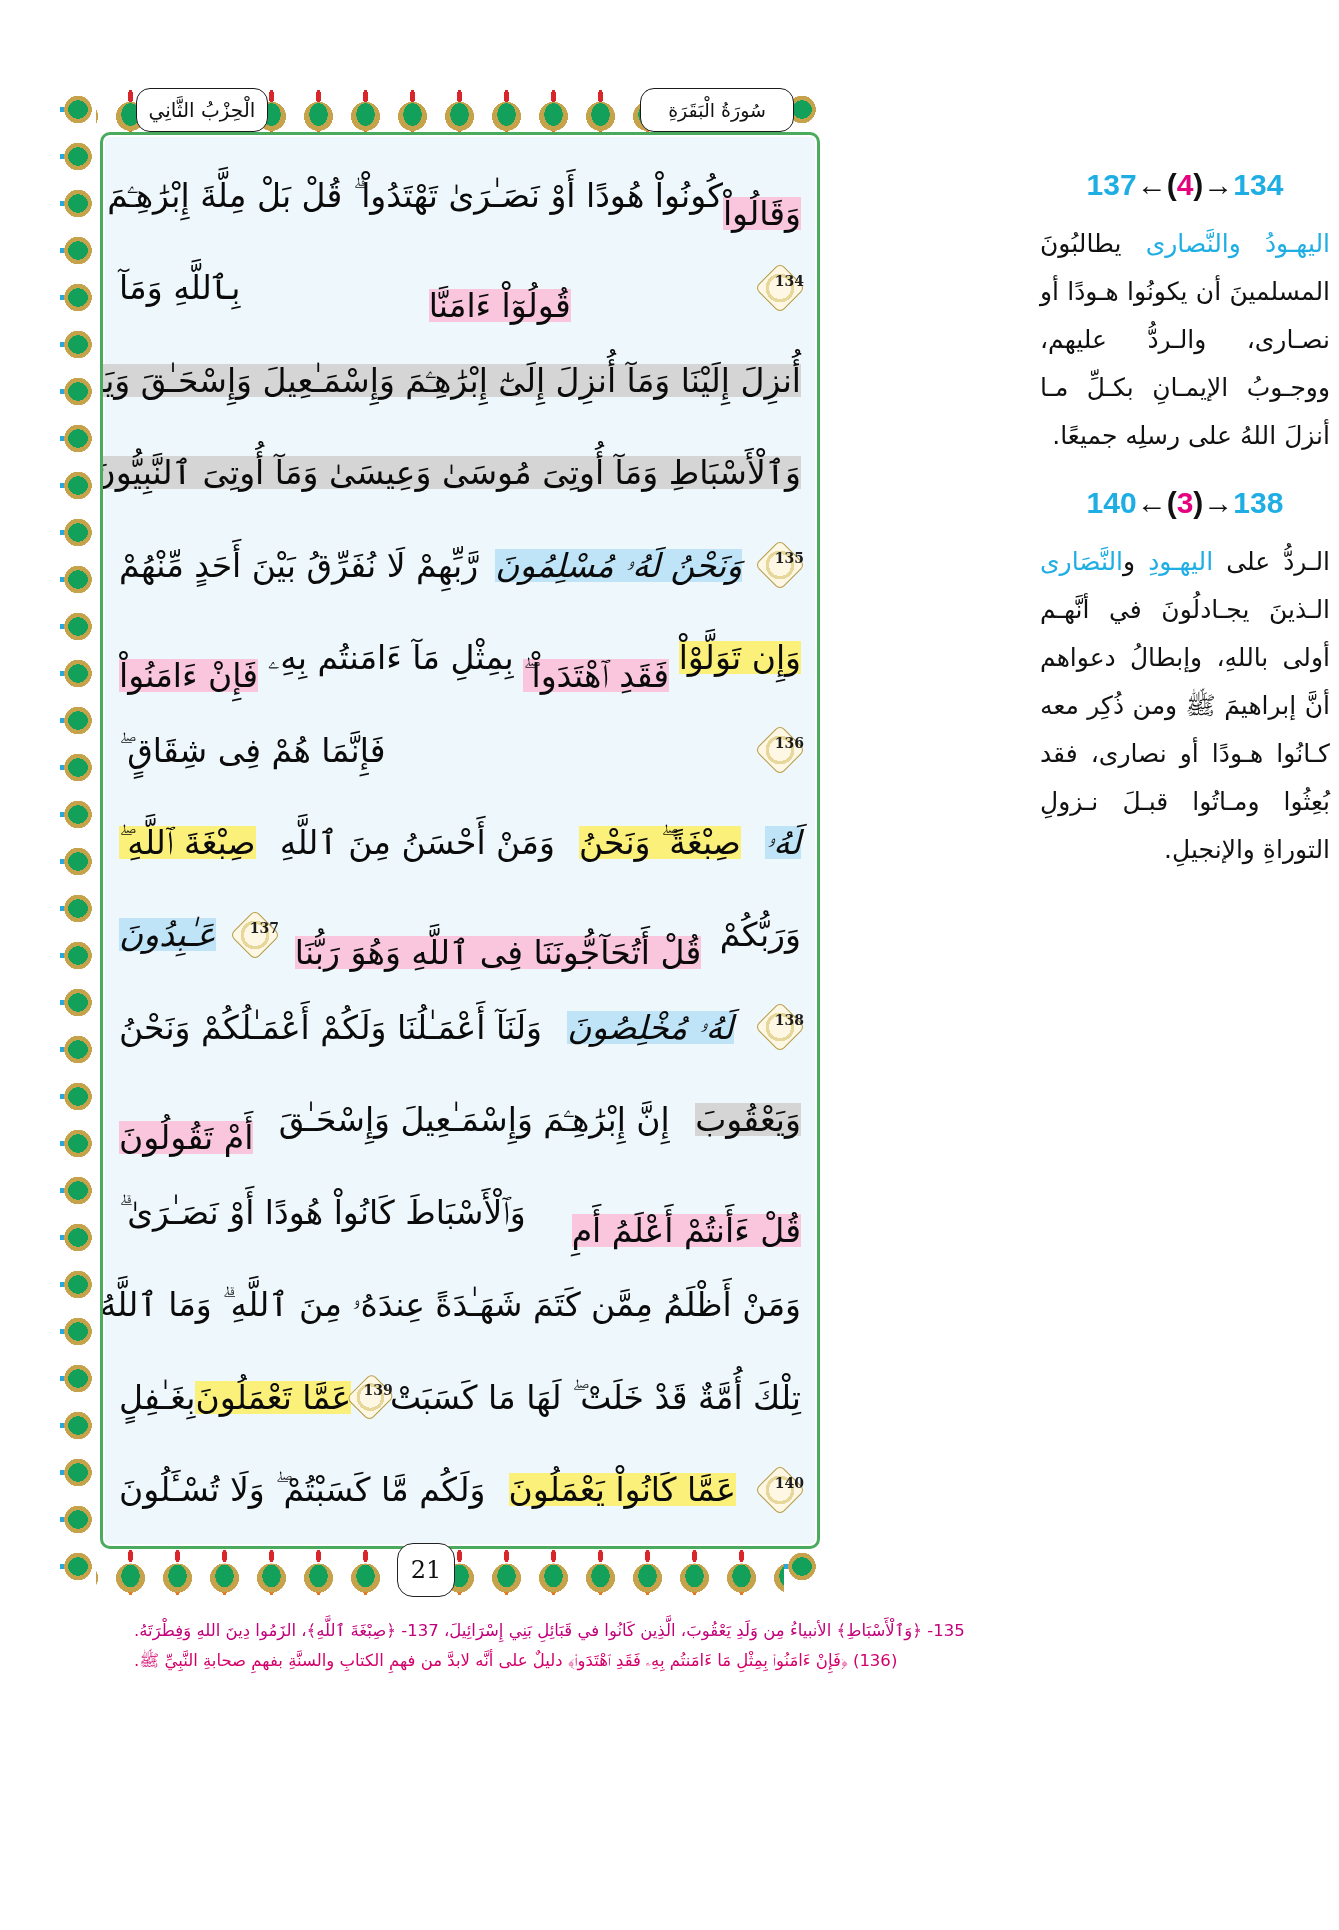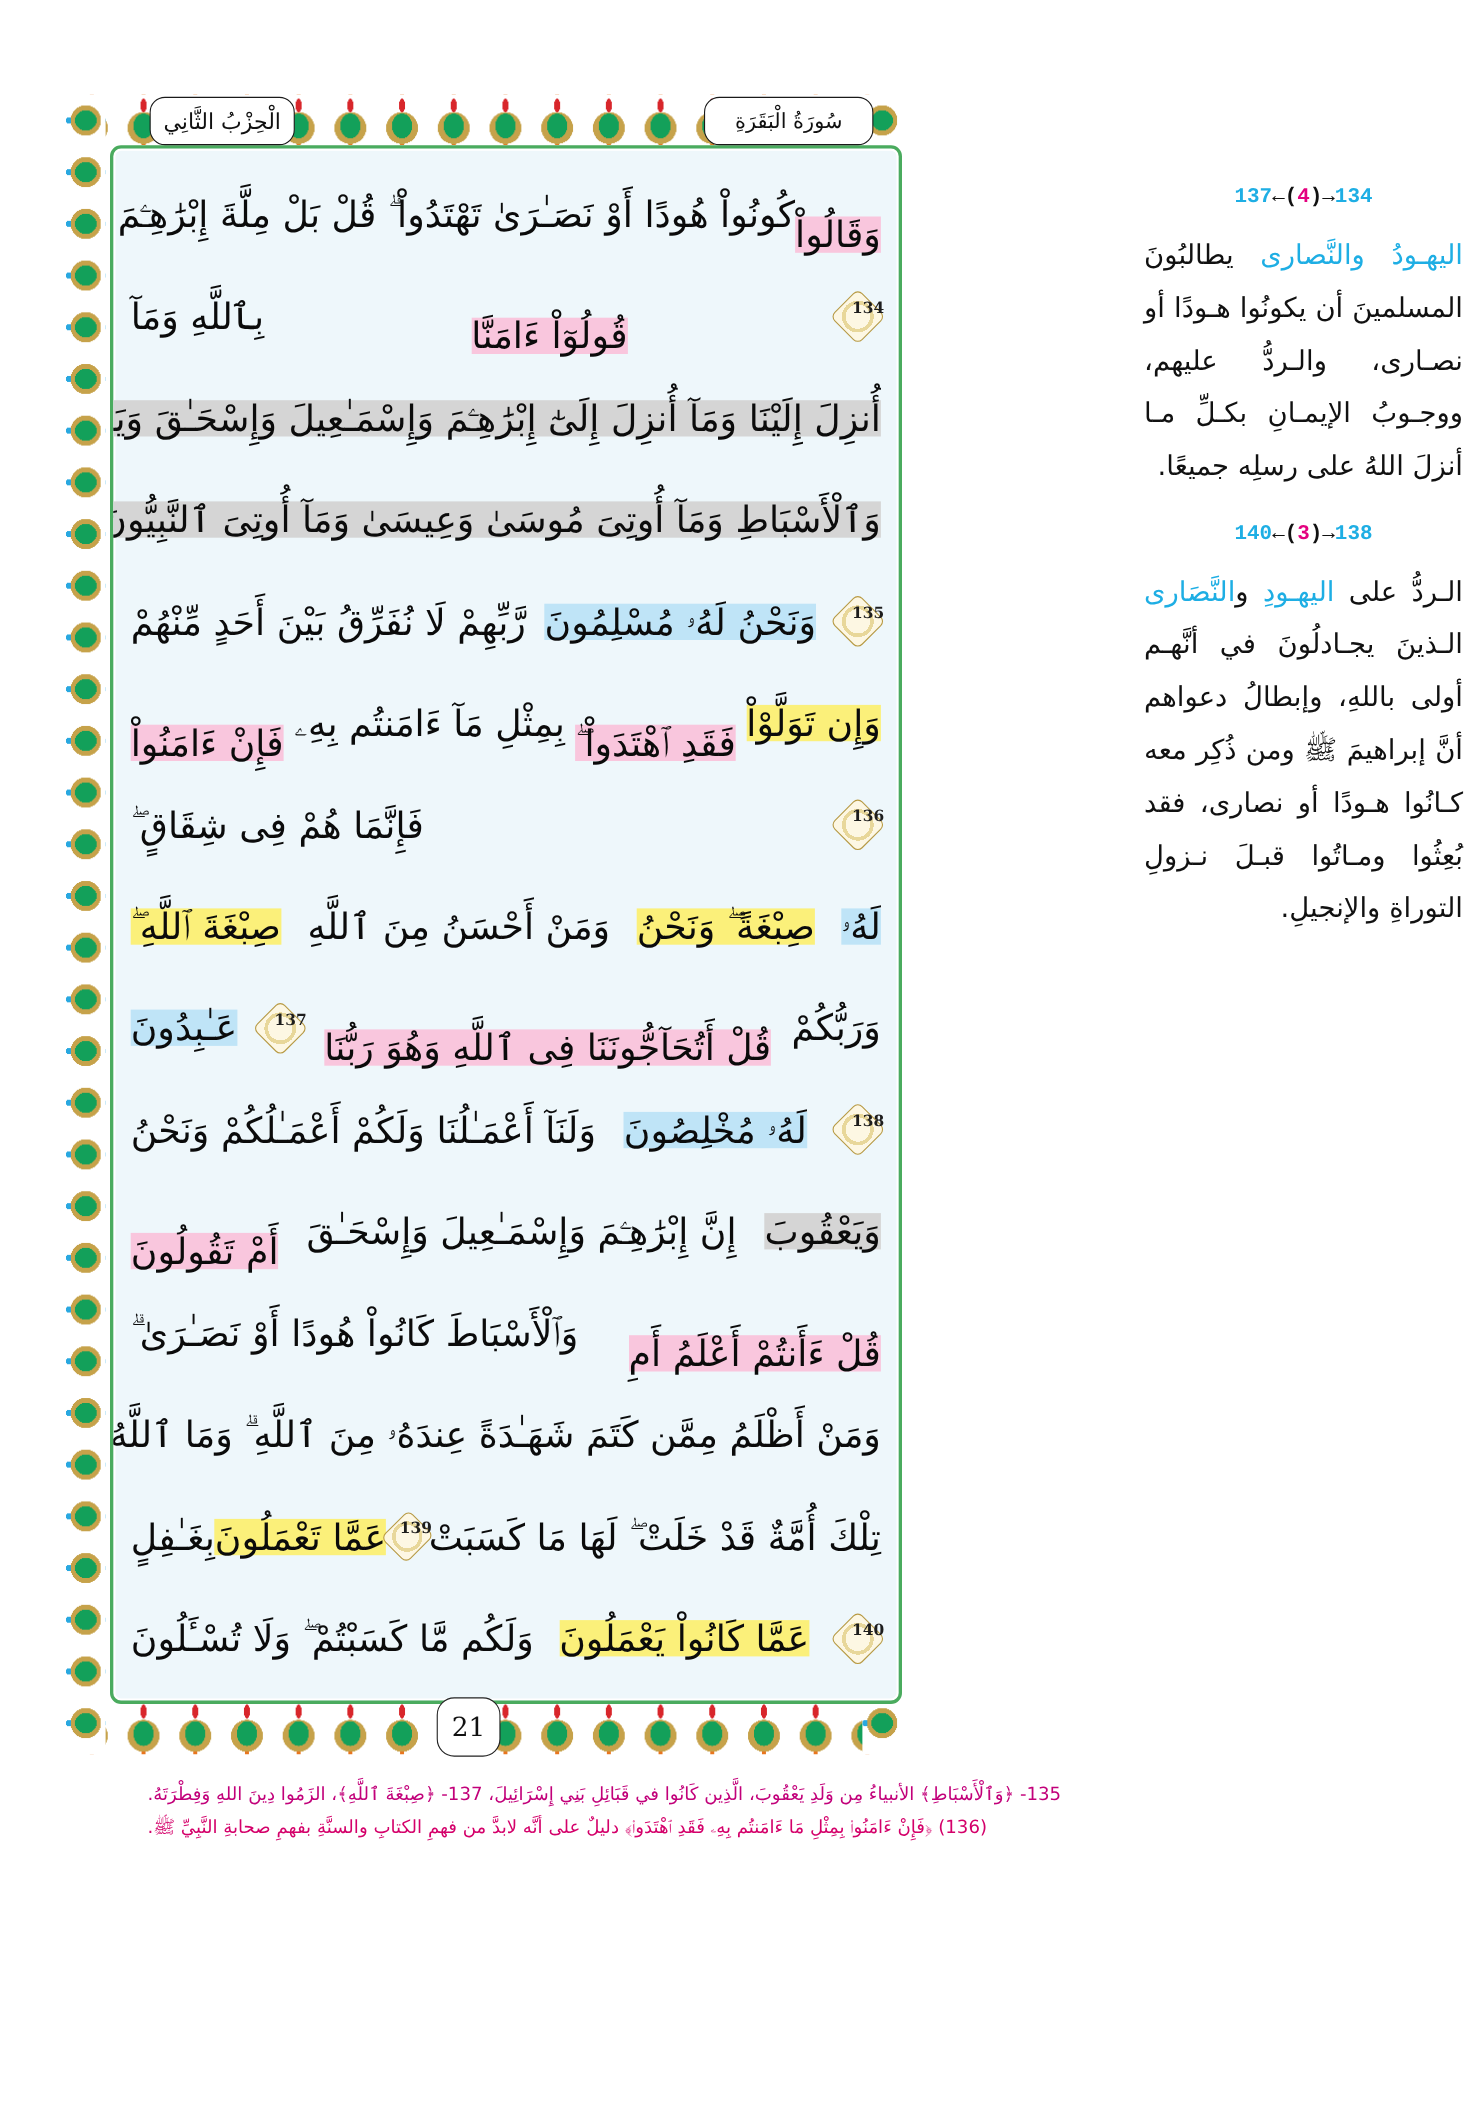--- a/index.html
+++ b/index.html
@@ -68,21 +68,21 @@
     font-size:33px;line-height:1.0;color:#0b0b0b;white-space:nowrap;
     font-family:"DejaVu Sans","Liberation Sans",sans-serif;
     display:flex;align-items:center;justify-content:space-between;
     height:96px;
   }
   .qline > span{display:inline-block;}
 
   
   .hl-pink{background:#f9c6dd;margin-top:36px;}
   .hl-yellow{background:#fbf07a;}
-  .hl-blue{background:#bfe4f7;}
+  .hl-blue{background:#bfe4f7;font-style:italic;}
   .hl-gray{background:#d5d5d5;}
   .hl-none{background:transparent;}
 
   
   .ayah-no{
     display:inline-flex;align-items:center;justify-content:center;
     width:34px;height:34px;font-size:14px;color:#1d1d1d;
     background:
       radial-gradient(circle at 50% 50%, #fdf7e3 0 46%, #e8d79a 46% 60%, #fdf7e3 60% 100%);
     border:1.4px solid #b89a43;
@@ -92,23 +92,23 @@
     font-family:"DejaVu Serif","Liberation Serif",serif;
   }
   .ayah-no b{display:block;transform:rotate(-45deg);font-weight:700;}
 
   
   #commentary{
     position:absolute;left:1040px;top:160px;width:290px;height:1330px;
     direction:rtl;text-align:justify;
   }
   .cm-range{
-    direction:ltr;text-align:center;font-size:19px;font-weight:700;
+    direction:ltr;text-align:center;font-size:30px;font-weight:700;
     color:#1eaee4;margin:8px 0 18px 0;letter-spacing:0px;
-    font-family:Liberation Mono, monospace;
+    font-family:Liberation Sans, sans-serif;
   }
   .cm-range .paren{color:#111;font-weight:700;}
   .cm-range .cnt{color:#e4007f;}
   .cm-range .arw{color:#111;font-weight:400;}
   .cm-body{
     font-size:25px;line-height:1.92;color:#111;
     text-align:justify;text-align-last:right;
     font-family:"DejaVu Sans","Liberation Sans",sans-serif;
   }
   .cm-hi{color:#1eaee4;}

